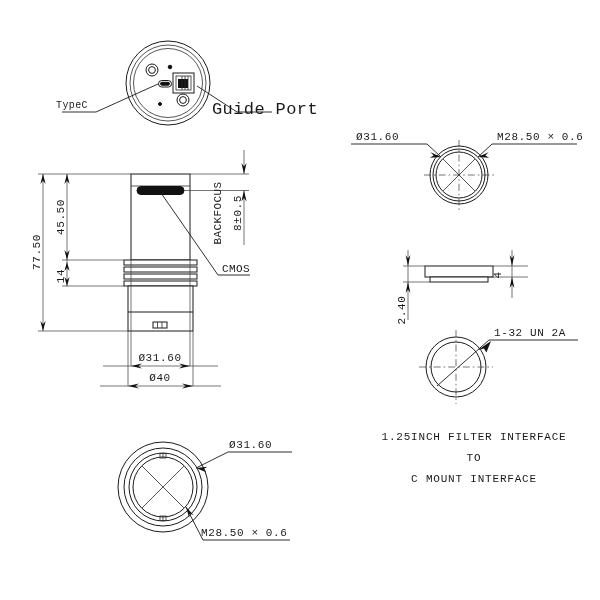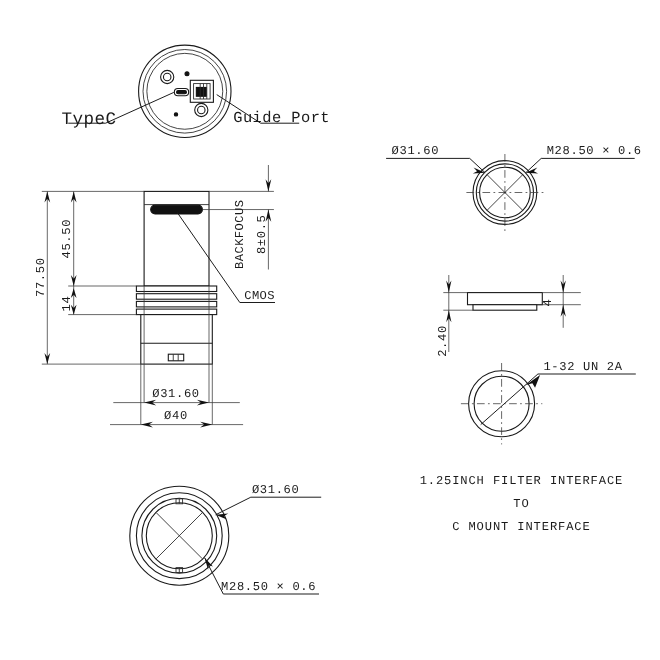--- a/index.html
+++ b/index.html
@@ -267,16 +267,16 @@
     </g>
 
     <g>
       <text class="t-note" x="474" y="440" text-anchor="middle">1.25INCH FILTER INTERFACE</text>
       <text class="t-note" x="474" y="461" text-anchor="middle">TO</text>
       <text class="t-note" x="474" y="482" text-anchor="middle">C MOUNT INTERFACE</text>
     </g>
 
   </svg>
 
-  <div style="position:absolute;left:56px;top:100px;font-size:16px;color:#1a1a1a;letter-spacing:0.4px;">TypeC</div>
-  <div style="position:absolute;left:212px;top:100px;font-size:14px;color:#1a1a1a;letter-spacing:0.4px;">Guide Port</div>
+  <div style="position:absolute;left:56px;top:100px;font-size:10px;color:#1a1a1a;letter-spacing:0.4px;">TypeC</div>
+  <div style="position:absolute;left:212px;top:100px;font-size:17px;color:#1a1a1a;letter-spacing:0.4px;">Guide Port</div>
 
 </div>
 
 </body></html>

